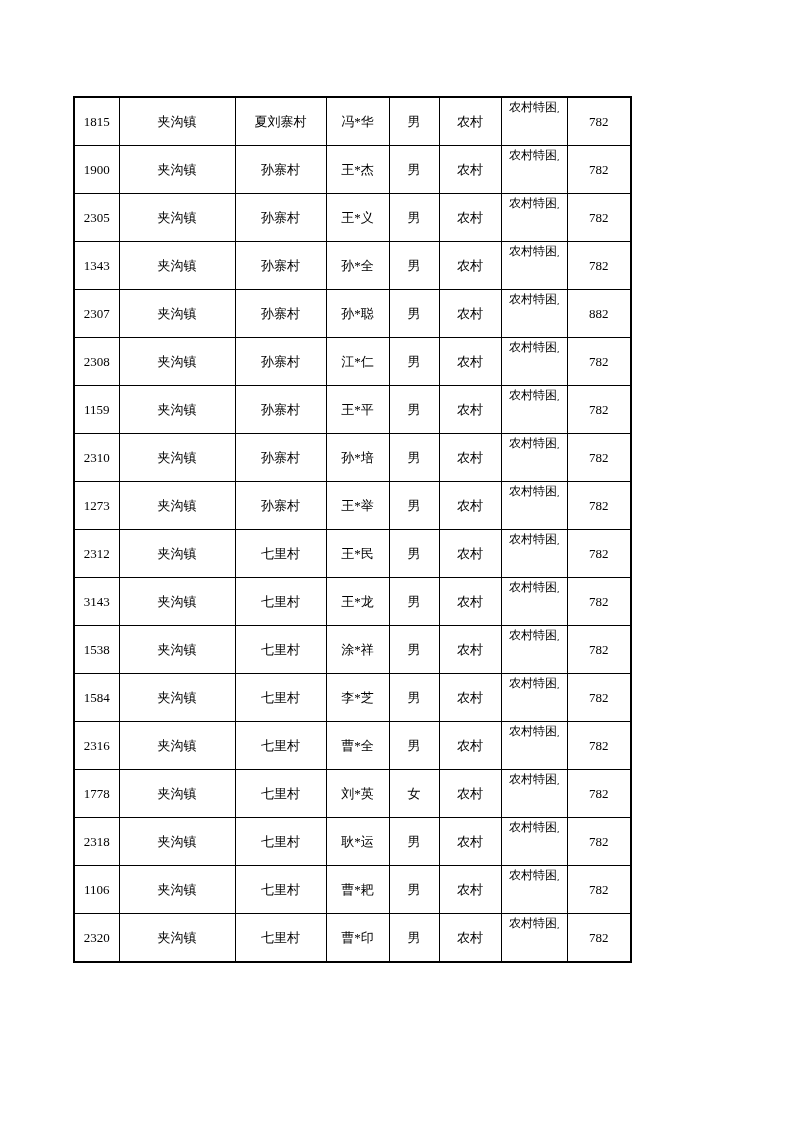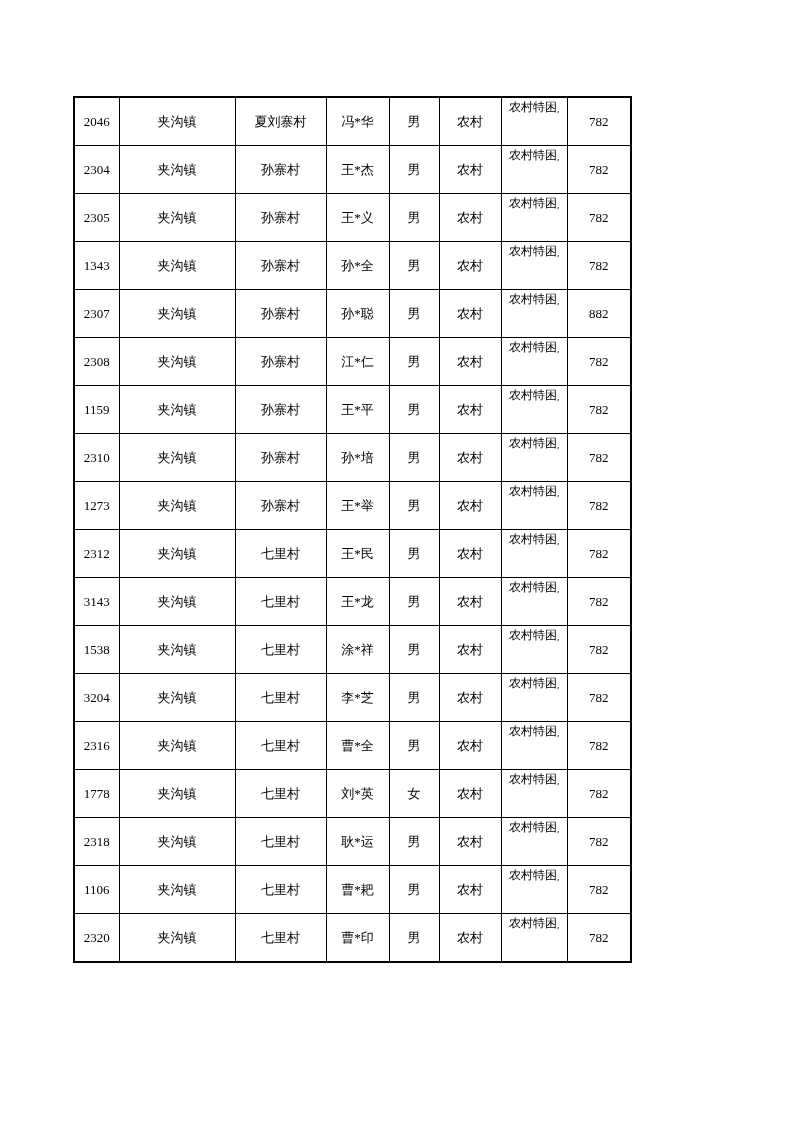--- a/index.html
+++ b/index.html
@@ -73,33 +73,33 @@
       <col class="c-town">
       <col class="c-village">
       <col class="c-name">
       <col class="c-gender">
       <col class="c-res">
       <col class="c-cat">
       <col class="c-amt">
     </colgroup>
     <tbody>
         <tr>
-    <td>2046</td>
+    <td>1815</td>
     <td>夹沟镇</td>
     <td>夏刘寨村</td>
     <td>冯*华</td>
     <td>男</td>
     <td>农村</td>
     <td class="cat-cell">
       <div class="cat-text">农村特困人员分散供养</div>
     </td>
     <td>782</td>
   </tr>
         <tr>
-    <td>2304</td>
+    <td>1900</td>
     <td>夹沟镇</td>
     <td>孙寨村</td>
     <td>王*杰</td>
     <td>男</td>
     <td>农村</td>
     <td class="cat-cell">
       <div class="cat-text">农村特困人员分散供养</div>
     </td>
     <td>782</td>
   </tr>
@@ -217,21 +217,21 @@
     <td>七里村</td>
     <td>涂*祥</td>
     <td>男</td>
     <td>农村</td>
     <td class="cat-cell">
       <div class="cat-text">农村特困人员分散供养</div>
     </td>
     <td>782</td>
   </tr>
         <tr>
-    <td>3204</td>
+    <td>1584</td>
     <td>夹沟镇</td>
     <td>七里村</td>
     <td>李*芝</td>
     <td>男</td>
     <td>农村</td>
     <td class="cat-cell">
       <div class="cat-text">农村特困人员分散供养</div>
     </td>
     <td>782</td>
   </tr>

